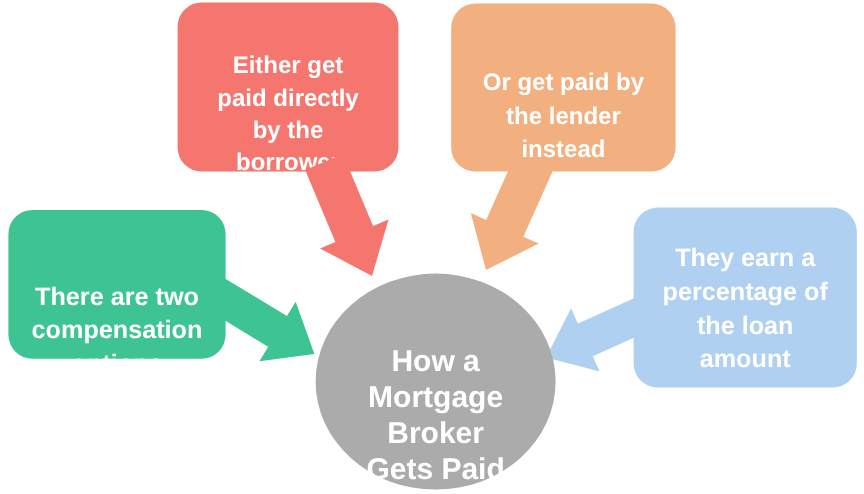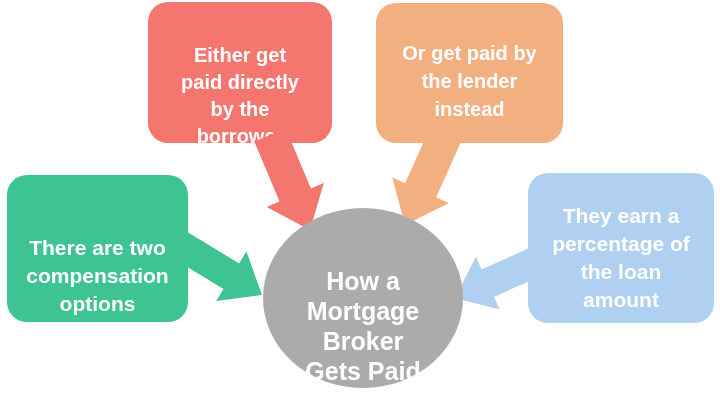--- a/index.html
+++ b/index.html
@@ -18,33 +18,33 @@
     border-radius: 20px;
     color: #FFFFFF;
     font-weight: bold;
     text-align: center;
     white-space: pre-line;
     box-sizing: border-box;
     z-index: 1;
   }
   .bubble-text { display: block; }
   .bubble.borrower   { left: 148px; top: 2px;   width: 184px; height: 141px; font-size: 20px; line-height: 27px; padding-top: 13px; }
-  .bubble.lender     { left: 376px; top: 3px;   width: 187px; height: 140px; font-size: 20px; line-height: 28px; padding-top: 8px; }
-  .bubble.options    { left: 7px;   top: 175px; width: 181px; height: 147px; font-size: 21px; line-height: 28px; padding-top: 31px; }
+  .bubble.lender     { left: 376px; top: 3px;   width: 187px; height: 140px; font-size: 20px; line-height: 28px; padding-top: 24px; }
+  .bubble.options    { left: 7px;   top: 175px; width: 181px; height: 124px; font-size: 21px; line-height: 28px; padding-top: 31px; }
   .bubble.percentage { left: 528px; top: 173px; width: 186px; height: 150px; font-size: 21px; line-height: 28px; padding-top: 1px; }
   .arrow-layer {
     position: absolute;
     left: 0; top: 0;
     width: 720px; height: 412px;
     z-index: 2;
     pointer-events: none;
   }
   .center-circle {
     position: absolute;
-    left: 263px; top: 208px;
+    left: 263px; top: 228px;
     width: 200px; height: 180px;
     border-radius: 50%;
     color: #FFFFFF;
     font-weight: bold;
     font-size: 25px;
     line-height: 30px;
     text-align: center;
     white-space: pre-line;
     box-sizing: border-box;
     padding-top: 28px;

